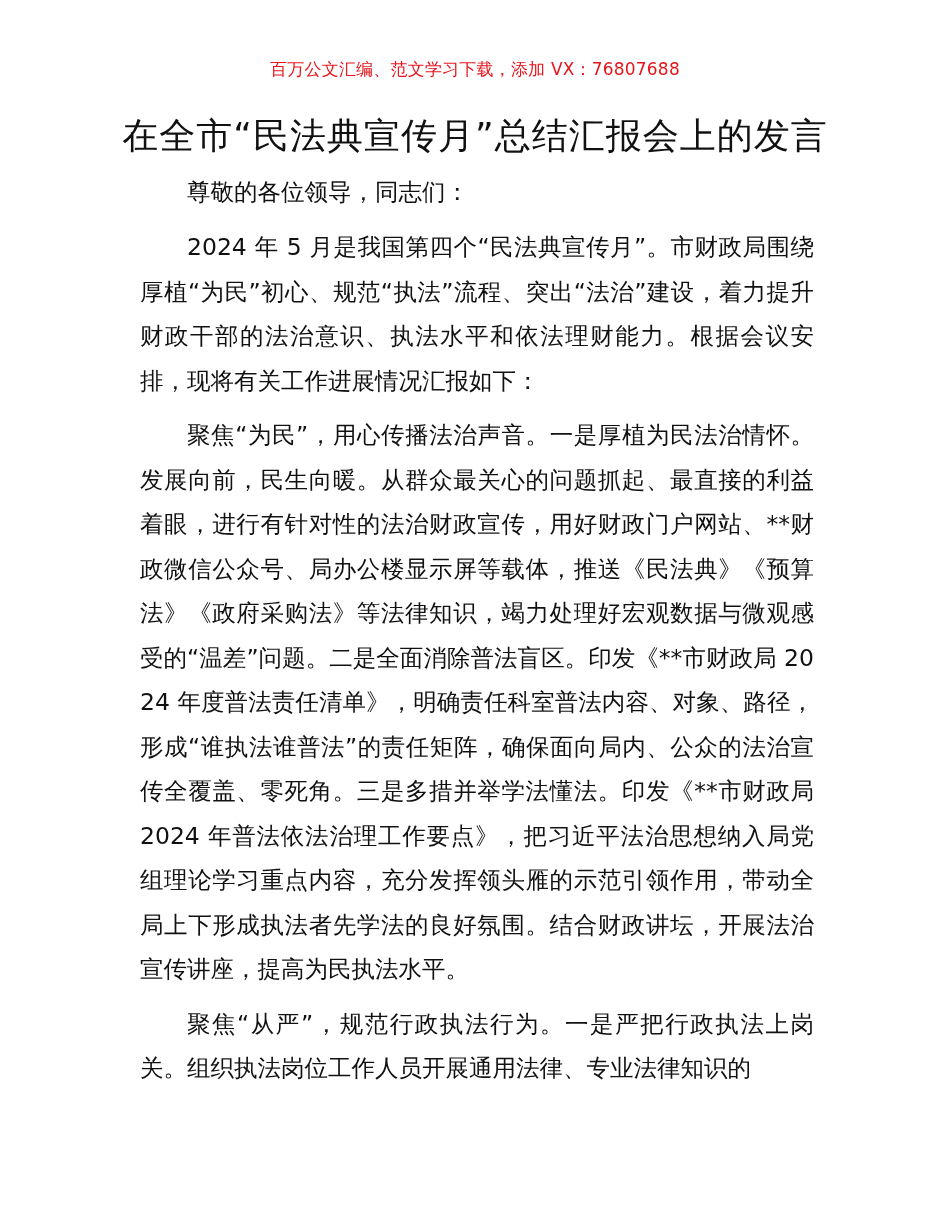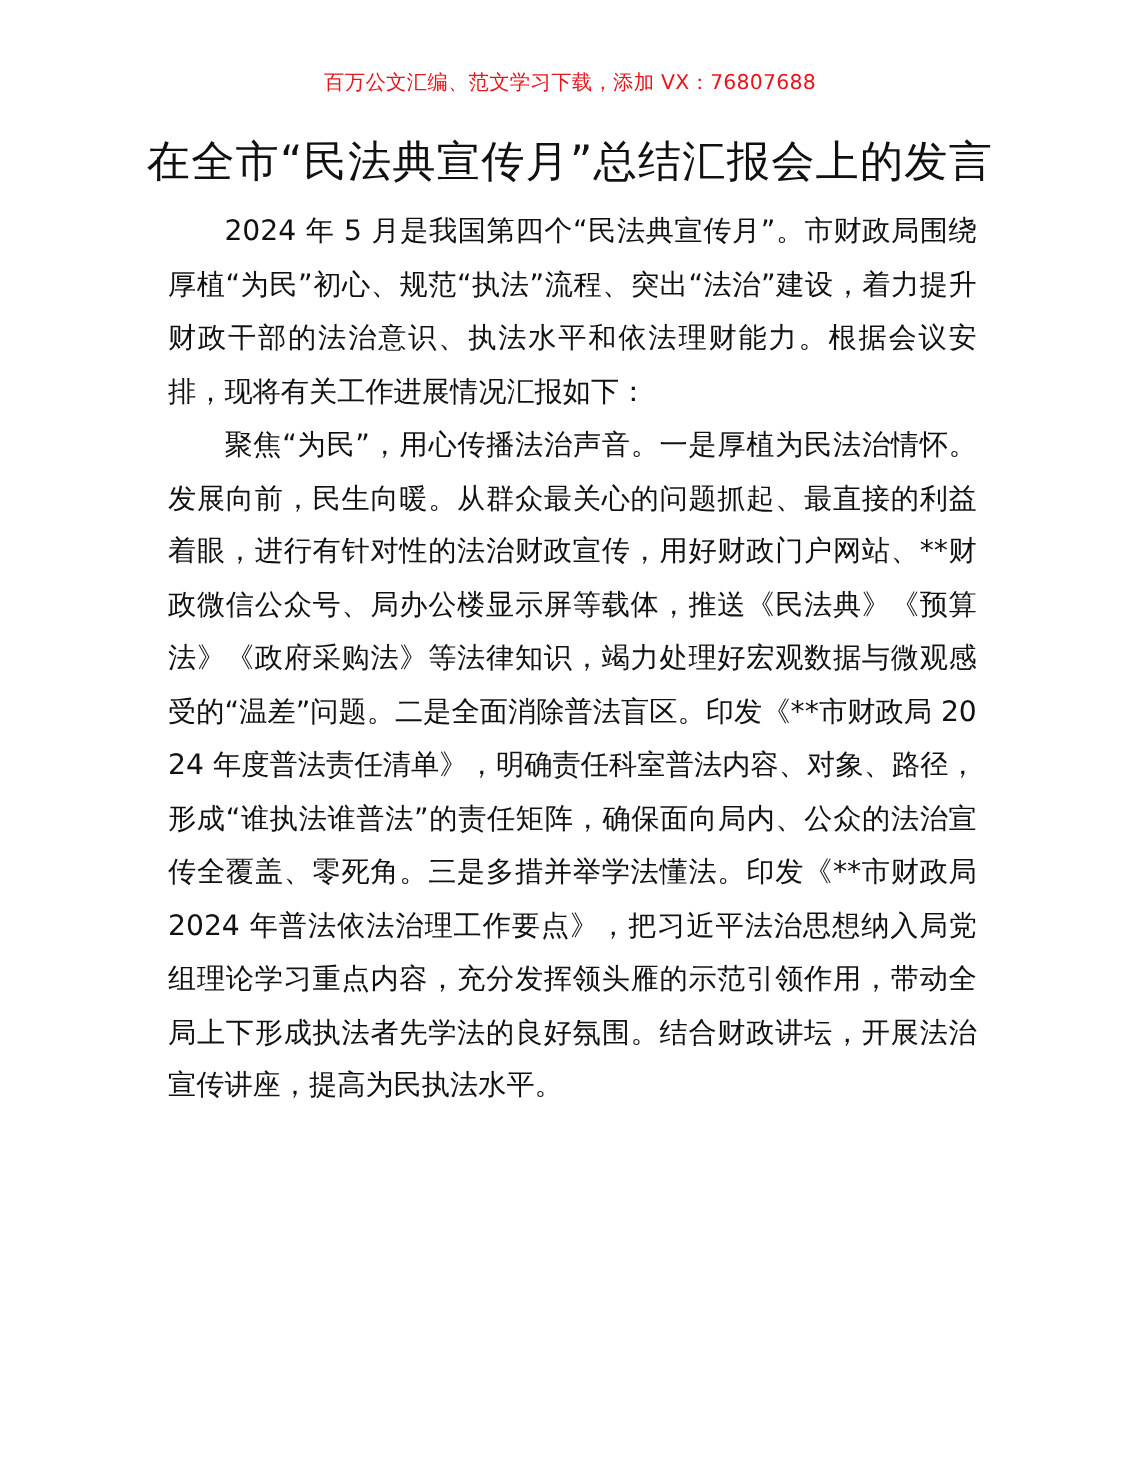--- a/index.html
+++ b/index.html
@@ -54,31 +54,34 @@
     .para {
       margin: 0 0 0 0;
       font-size: 23.5px;
       line-height: 44.5px;
       text-align: justify;
       text-indent: 2em;
       color: #111111;
       word-break: break-all;
     }
     .para + .para {
+      margin-top: 10px;
     }
     .salutation {
       height: 44px;
       margin-bottom: 11px;
     }
   </style>
 </head>
 <body>
 
 <div class="page">
   <div class="watermark">百万公文汇编、范文学习下载，添加 VX：76807688</div>
 
   <div class="title">在全市“民法典宣传月”总结汇报会上的发言</div>
 
   <div class="body-text">
+    <p class="para salutation">尊敬的各位领导，同志们：</p>
     <p class="para">2024 年 5 月是我国第四个“民法典宣传月”。市财政局围绕厚植“为民”初心、规范“执法”流程、突出“法治”建设，着力提升财政干部的法治意识、执法水平和依法理财能力。根据会议安排，现将有关工作进展情况汇报如下：</p>
     <p class="para">聚焦“为民”，用心传播法治声音。一是厚植为民法治情怀。发展向前，民生向暖。从群众最关心的问题抓起、最直接的利益着眼，进行有针对性的法治财政宣传，用好财政门户网站、**财政微信公众号、局办公楼显示屏等载体，推送《民法典》《预算法》《政府采购法》等法律知识，竭力处理好宏观数据与微观感受的“温差”问题。二是全面消除普法盲区。印发《**市财政局 2024 年度普法责任清单》，明确责任科室普法内容、对象、路径，形成“谁执法谁普法”的责任矩阵，确保面向局内、公众的法治宣传全覆盖、零死角。三是多措并举学法懂法。印发《**市财政局 2024 年普法依法治理工作要点》，把习近平法治思想纳入局党组理论学习重点内容，充分发挥领头雁的示范引领作用，带动全局上下形成执法者先学法的良好氛围。结合财政讲坛，开展法治宣传讲座，提高为民执法水平。</p>
+    <p class="para">聚焦“从严”，规范行政执法行为。一是严把行政执法上岗关。组织执法岗位工作人员开展通用法律、专业法律知识的</p>
   </div>
 </div>
 
 </body></html>

